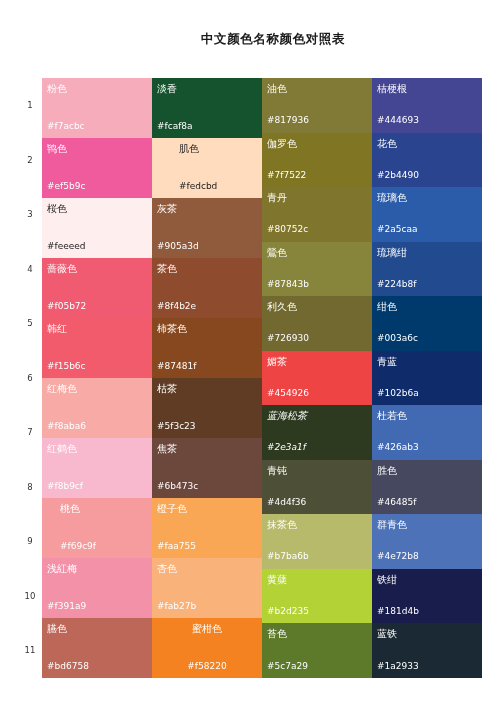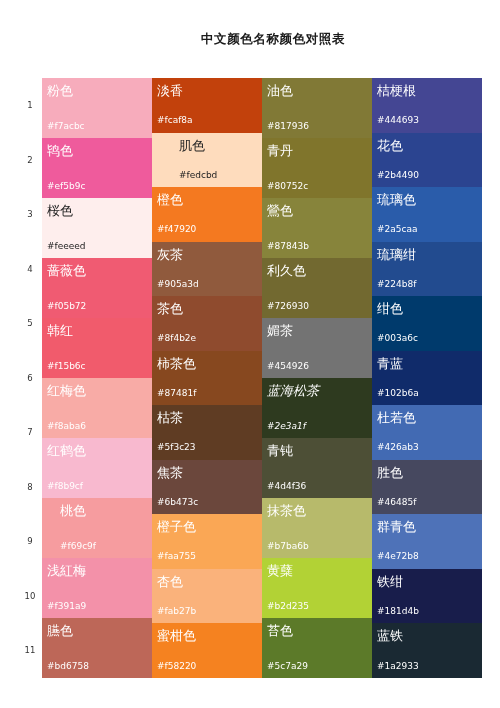--- a/index.html
+++ b/index.html
@@ -72,21 +72,21 @@
     flex: 1 1 0;
     position: relative;
     padding: 4px 5px 0 5px;
     display: flex;
     flex-direction: column;
     justify-content: space-between;
     min-height: 0;
     overflow: hidden;
   }
   .cell-name {
-    font-size: 13px;
+    font-size: 10px;
     line-height: 1.05;
     white-space: nowrap;
     margin-top: 2px;
   }
   .cell-hex {
     font-size: 9px;
     line-height: 1.05;
     white-space: nowrap;
     margin-bottom: 7px;
     font-family: "DejaVu Sans", "Liberation Sans", sans-serif;
@@ -154,32 +154,28 @@
           <div class="cell" style="background: rgb(243, 145, 169);">
             <div class="cell-name lt">浅紅梅</div>
             <div class="cell-hex lt">#f391a9</div>
           </div>
           <div class="cell" style="background: rgb(189, 103, 88);">
             <div class="cell-name lt">臙色</div>
             <div class="cell-hex lt">#bd6758</div>
           </div>
         </div>
         <div class="col">
-          <div class="cell" style="background: #c2410c;">
+          <div class="cell" style="background: #14532d;">
             <div class="cell-name lt">淡香</div>
             <div class="cell-hex lt">#fcaf8a</div>
           </div>
           <div class="cell" style="background: rgb(254, 220, 189); padding-left: 27px;">
             <div class="cell-name dk">肌色</div>
             <div class="cell-hex dk">#fedcbd</div>
           </div>
-          <div class="cell" style="background: rgb(244, 121, 32);">
-            <div class="cell-name lt">橙色</div>
-            <div class="cell-hex lt">#f47920</div>
-          </div>
           <div class="cell" style="background: rgb(144, 90, 61);">
             <div class="cell-name lt">灰茶</div>
             <div class="cell-hex lt">#905a3d</div>
           </div>
           <div class="cell" style="background: rgb(143, 75, 46);">
             <div class="cell-name lt">茶色</div>
             <div class="cell-hex lt">#8f4b2e</div>
           </div>
           <div class="cell" style="background: rgb(135, 72, 31);">
             <div class="cell-name lt">柿茶色</div>
@@ -194,43 +190,47 @@
             <div class="cell-hex lt">#6b473c</div>
           </div>
           <div class="cell" style="background: rgb(250, 167, 85);">
             <div class="cell-name lt">橙子色</div>
             <div class="cell-hex lt">#faa755</div>
           </div>
           <div class="cell" style="background: rgb(250, 178, 123);">
             <div class="cell-name lt">杏色</div>
             <div class="cell-hex lt">#fab27b</div>
           </div>
-          <div class="cell" style="background: rgb(245, 130, 32);">
+          <div class="cell" style="background: rgb(245, 130, 32); align-items: center;">
             <div class="cell-name lt">蜜柑色</div>
             <div class="cell-hex lt">#f58220</div>
           </div>
         </div>
         <div class="col">
           <div class="cell" style="background: rgb(129, 121, 54);">
             <div class="cell-name lt">油色</div>
             <div class="cell-hex lt">#817936</div>
           </div>
+          <div class="cell" style="background: rgb(127, 117, 34);">
+            <div class="cell-name lt">伽罗色</div>
+            <div class="cell-hex lt">#7f7522</div>
+          </div>
           <div class="cell" style="background: rgb(128, 117, 44);">
             <div class="cell-name lt">青丹</div>
             <div class="cell-hex lt">#80752c</div>
           </div>
           <div class="cell" style="background: rgb(135, 132, 59);">
             <div class="cell-name lt">鶯色</div>
             <div class="cell-hex lt">#87843b</div>
           </div>
           <div class="cell" style="background: rgb(114, 105, 48);">
             <div class="cell-name lt">利久色</div>
             <div class="cell-hex lt">#726930</div>
           </div>
-          <div class="cell" style="background: #737373;">
+          <div class="cell" style="background: #ef4444;">
             <div class="cell-name lt">媚茶</div>
             <div class="cell-hex lt">#454926</div>
           </div>
           <div class="cell" style="background: rgb(46, 58, 31); font-style: italic;">
             <div class="cell-name lt">蓝海松茶</div>
             <div class="cell-hex lt">#2e3a1f</div>
           </div>
           <div class="cell" style="background: rgb(77, 79, 54);">
             <div class="cell-name lt">青钝</div>
             <div class="cell-hex lt">#4d4f36</div>

